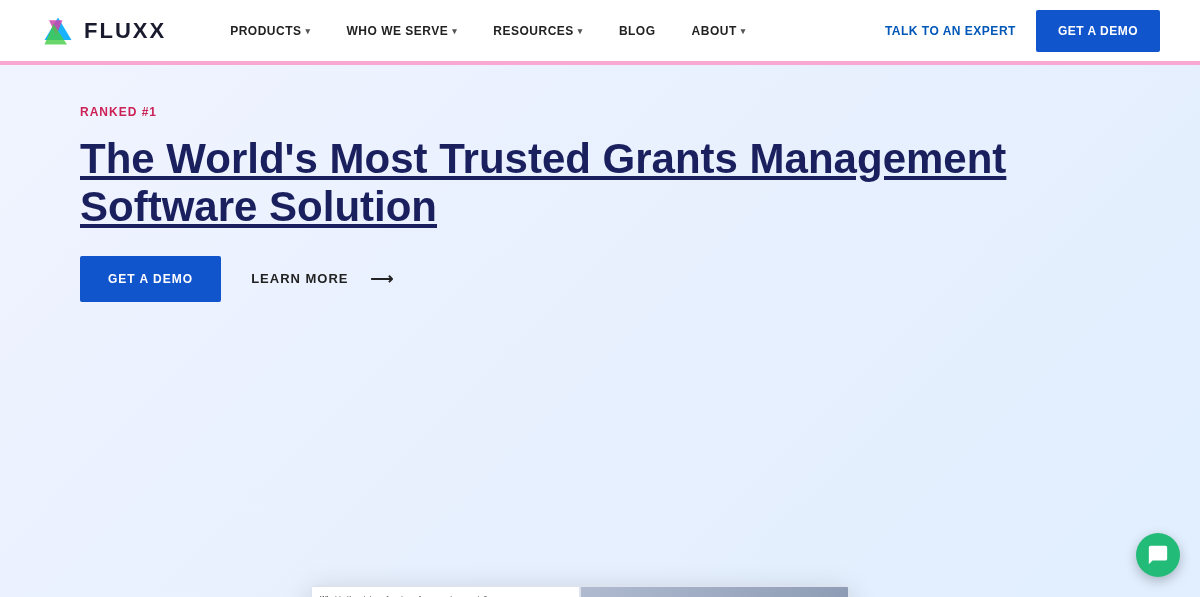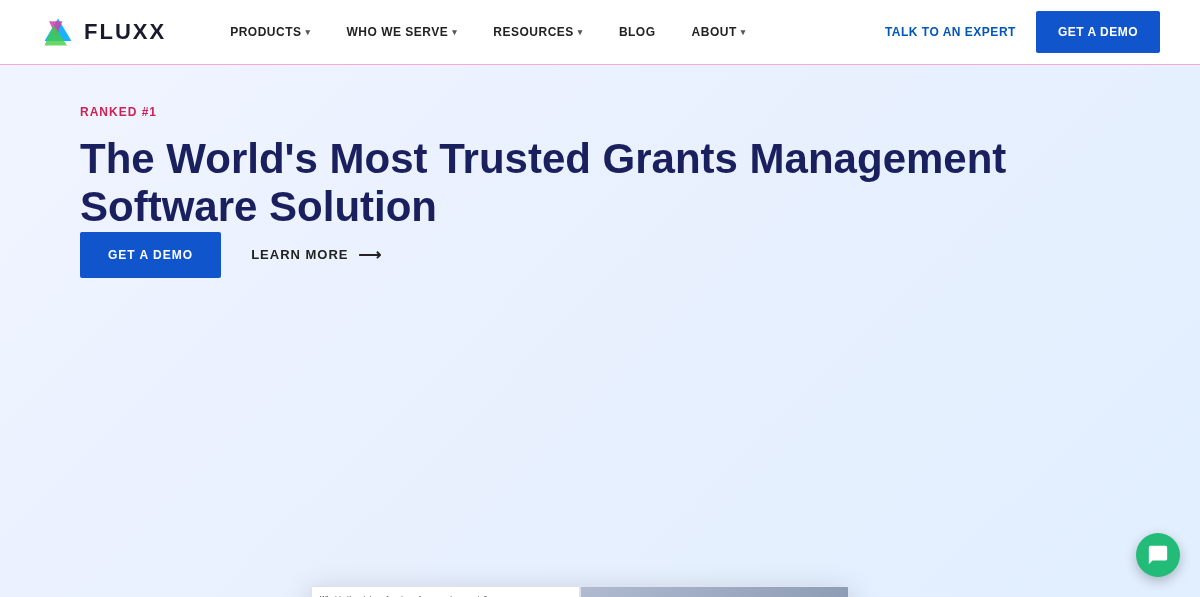--- a/index.html
+++ b/index.html
@@ -5,21 +5,21 @@
     * { margin: 0; padding: 0; box-sizing: border-box; }
     body { font-family: 'Arial', sans-serif; background: #fff; width: 1200px; height: 597px; overflow: hidden; }
 
     
     nav {
       display: flex;
       align-items: center;
       padding: 0 40px;
       height: 65px;
       background: #fff;
-      border-bottom: 1px solid #f9a8d4;
+      border-bottom: 4px solid #f9a8d4;
       position: relative;
       z-index: 10;
     }
     .logo-area {
       display: flex;
       align-items: center;
       gap: 8px;
       margin-right: 50px;
     }
     .logo-icon {
@@ -101,20 +101,22 @@
       color: #cc2255;
       letter-spacing: 1px;
       text-transform: uppercase;
       margin-bottom: 16px;
     }
     .hero-title {
       font-size: 42px;
       font-weight: 900;
       color: #1a1f5e;
       line-height: 1.15;
+      margin-bottom: 24px;
+      text-decoration: underline;
     }
     .hero-desc {
       font-size: 15px;
       color: #444;
       line-height: 1.6;
       margin-bottom: 36px;
       max-width: 400px;
     }
     .hero-buttons {
       display: flex;
@@ -135,21 +137,21 @@
     }
     .btn-learn {
       font-size: 13px;
       font-weight: 700;
       color: #222;
       text-transform: uppercase;
       letter-spacing: 1px;
       cursor: pointer;
       display: flex;
       align-items: center;
-      gap: 10px;
+      gap: 22px;
       text-align: right;
     }
     .arrow-right {
       font-size: 16px;
     }
 
     
     .hero-image {
       flex: 1;
       display: flex;

